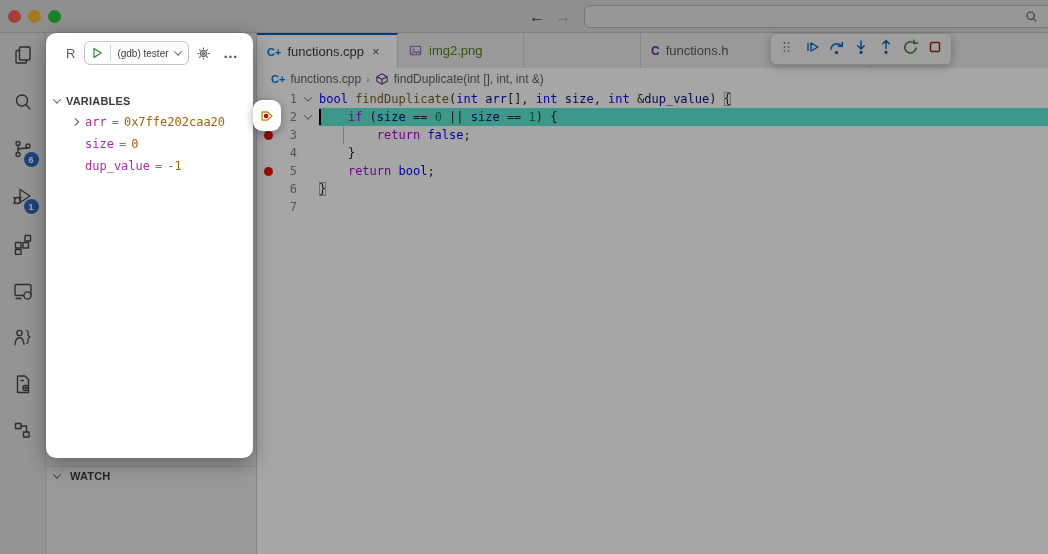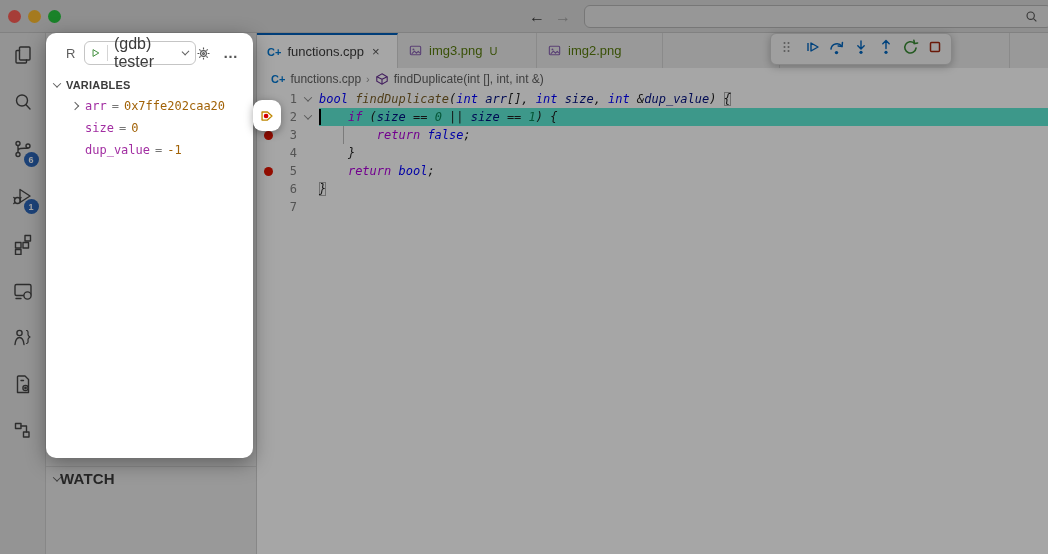--- a/index.html
+++ b/index.html
@@ -19,21 +19,21 @@
   .searchbox svg { margin-right:5px; }
 
   
   .activitybar { position:absolute; left:0; top:33px; width:46px; height:521px; background:#e3e3e3; border-right:1px solid #cfcfcf; z-index:2; display:flex; flex-direction:column; align-items:center; }
   .ab-item { width:46px; height:47px; display:flex; align-items:center; justify-content:center; position:relative; }
   .ab-badge { position:absolute; right:7px; bottom:7px; width:15px; height:15px; border-radius:50%; background:#2b66b8; color:#fff; font-size:9px; font-weight:bold; display:flex; align-items:center; justify-content:center; }
 
   
   .sidebar { position:absolute; left:46px; top:33px; width:211px; height:521px; background:#ececec; border-right:1px solid #cfcfcf; z-index:1; }
   .watch-sep { position:absolute; left:0; top:433px; width:100%; border-top:1px solid #d6d6d6; }
-  .watch-row { position:absolute; left:8px; top:437px; display:flex; align-items:center; gap:0; font-size:15px; font-weight:bold; color:#3b3b3b; letter-spacing:.2px; }
+  .watch-row { position:absolute; left:8px; top:437px; display:flex; align-items:center; gap:10px; font-size:11px; font-weight:bold; color:#3b3b3b; letter-spacing:.2px; }
 
   
   .editor { position:absolute; left:257px; top:33px; width:791px; height:521px; background:#ffffff; z-index:1; }
   .tabbar { height:35px; background:#ececec; display:flex; }
   .tab { flex:none; height:35px; display:flex; align-items:center; padding:0 10px; font-size:13px; color:#5a5a5a; border-right:1px solid #d4d4d4; background:#ececec; position:relative; white-space:nowrap; overflow:hidden; }
   .tab.active { background:#fff; border-top:2px solid #005fb8; color:#3b3b3b; }
   .tab .tabicon { margin-right:6px; display:flex; align-items:center; }
   .tab .tbadge { margin-left:7px; font-size:11px; }
   .tab .tclose { margin-left:8px; font-size:13px; color:#555; }
   .tab.tab-modified, .tab.tab-modified .tbadge { color:#895503; }
@@ -44,42 +44,42 @@
   .breadcrumb { height:22px; display:flex; align-items:center; padding-left:14px; font-size:12px; color:#616161; background:#fff; gap:5px; }
   .breadcrumb .sep { color:#9a9a9a; font-size:11px; }
 
   
   .codearea { position:relative; font-family:"DejaVu Sans Mono", monospace; font-size:12px; }
   .line { display:flex; height:18px; line-height:18px; }
   .glyph { width:24px; position:relative; flex:none; }
   .bp { position:absolute; left:7px; top:4.5px; width:9px; height:9px; border-radius:50%; background:#e51400; }
   .lnum { width:16px; flex:none; text-align:right; color:#828282; }
   .fold { width:22px; flex:none; display:flex; align-items:center; justify-content:center; }
-  .content { flex:1; white-space:pre; position:relative; color:#1f1f1f;font-style:italic; }
+  .content { flex:1; white-space:pre; position:relative; color:#1f1f1f; }
   .content.hl { background:#5eead4; }
   .cursor { position:absolute; left:0; top:1px; width:2px; height:16px; background:#000; }
   .guide { position:absolute; left:24px; top:0; height:100%; border-left:1px solid #bdbdbd; }
   .tok-k { color:#0000ff; } .tok-c { color:#af00db; } .tok-f { color:#795e26; }
   .tok-v { color:#001080; } .tok-n { color:#098658; } .tok-p { color:#1f1f1f; }
   .tok-b { color:#1f1f1f; box-shadow:inset 0 0 0 1px #adadad; }
 
   
   .dtoolbar { position:absolute; left:770px; top:33px; width:182px; height:32px; background:#f4f4f4; border:1px solid #cfcfcf; border-radius:6px; box-shadow:0 2px 8px rgba(0,0,0,0.25); display:flex; align-items:center; padding:0 4px; gap:1px; z-index:5; }
   .dbtn { width:24px; height:24px; display:flex; align-items:center; justify-content:center; border-radius:4px; }
 
   
   .dim { position:absolute; inset:0; background:rgba(0,0,0,0.35); z-index:40; pointer-events:none; }
 
   
   .dpanel { position:absolute; left:46px; top:33px; width:207px; height:425px; background:#fff; border-radius:10px; box-shadow:0 5px 20px rgba(0,0,0,0.38); z-index:50; font-size:12px; color:#3b3b3b; }
   .dpanel-header { display:flex; align-items:center; margin:7px 14px 0 20px; height:26px; }
   .dp-r { font-size:13px; color:#5f5f5f; }
   .dp-config { margin-left:9px; height:24px; border:1px solid #c5c5c5; border-radius:6px; display:flex; align-items:center; padding:0 7px 0 5px; gap:6px; background:#fff; }
   .dp-config .divider { width:1px; height:16px; background:#d5d5d5; }
-  .dp-config .cfg-label { font-size:16px; color:#3b3b3b; }
+  .dp-config .cfg-label { font-size:10px; color:#3b3b3b; }
   .dp-gear { margin-left:auto; display:flex; align-items:center; }
   .dp-more { margin-left:12px; font-size:15px; font-weight:bold; color:#555; letter-spacing:1px; line-height:8px; }
   .sect-row { display:flex; align-items:center; gap:6px; height:21px; padding-left:8px; font-weight:bold; }
   .sect-row.small { font-size:11px; letter-spacing:.2px; }
   .vrow { display:flex; align-items:center; height:22px; padding-left:24px; font-family:"DejaVu Sans Mono", monospace; font-size:12px; }
   .vrow .vchev { width:15px; flex:none; display:flex; align-items:center; }
   .vname { color:#a22ea2; } .veq { color:#777; padding:0 5px; } .vval { color:#a16207; }
   .reg-row { display:flex; align-items:center; gap:6px; height:22px; padding-left:18px; font-weight:bold; }
   .locals-row { display:flex; align-items:center; gap:6px; height:21px; padding-left:18px; font-weight:bold; }
 
@@ -188,31 +188,20 @@
 
 <div class="editor">
   <div class="tabbar" id="tabbar">
       <div class="tab active" style="width: 141px;">
         <span class="tabicon">
           <span class="cpp-glyph">C+</span>
         </span>
         <span>functions.cpp</span>
         <span class="tclose"><span>×</span></span>
       </div>
-      <div class="tab tab-untracked" style="width: 139px;">
-        <span class="tabicon">
-          <svg width="15" height="15" viewBox="0 0 16 16" fill="none" stroke="#8a63b3" stroke-width="1.2" stroke-linejoin="round">
-            <rect x="2.5" y="3.5" width="11" height="9" rx="1"></rect>
-            <circle cx="5.8" cy="6.8" r="1" fill="#8a63b3" stroke="none"></circle>
-            <path d="M4 11.5l2.8-2.8 2.2 2.2 2-2 1.5 1.8"></path>
-          </svg>
-        </span>
-        <span>img3.png</span>
-        <span class="tbadge">U</span>
-      </div>
       <div class="tab tab-untracked" style="width: 126px;">
         <span class="tabicon">
           <svg width="15" height="15" viewBox="0 0 16 16" fill="none" stroke="#8a63b3" stroke-width="1.2" stroke-linejoin="round">
             <rect x="2.5" y="3.5" width="11" height="9" rx="1"></rect>
             <circle cx="5.8" cy="6.8" r="1" fill="#8a63b3" stroke="none"></circle>
             <path d="M4 11.5l2.8-2.8 2.2 2.2 2-2 1.5 1.8"></path>
           </svg>
         </span>
         <span>img2.png</span>
       </div>
@@ -352,21 +341,21 @@
     </div>
     <span class="dp-gear">
       <svg width="15" height="15" viewBox="0 0 16 16" fill="none" stroke="#555" stroke-width="1.2">
           <circle cx="8" cy="8" r="3.1"></circle>
           <circle cx="8" cy="8" r="1"></circle>
           <path d="M8 1.6v2M8 12.4v2M1.6 8h2M12.4 8h2M3.5 3.5l1.4 1.4M11.1 11.1l1.4 1.4M12.5 3.5l-1.4 1.4M4.9 11.1l-1.4 1.4"></path>
         </svg>
     </span>
     <span class="dp-more">…</span>
   </div>
-  <div class="sect-row small" style="margin-top:8px;">
+  <div class="sect-row small" style="margin-top:24px;">
     <span class="chev down"></span>
     <span>VARIABLES</span>
   </div>
   <div id="locals-rows">
       <div class="vrow">
         <span class="vchev">
           <span class="chev right" style="margin-left: 2px;"></span>
         </span>
         <span class="vname">arr</span>
         <span class="veq">=</span>

